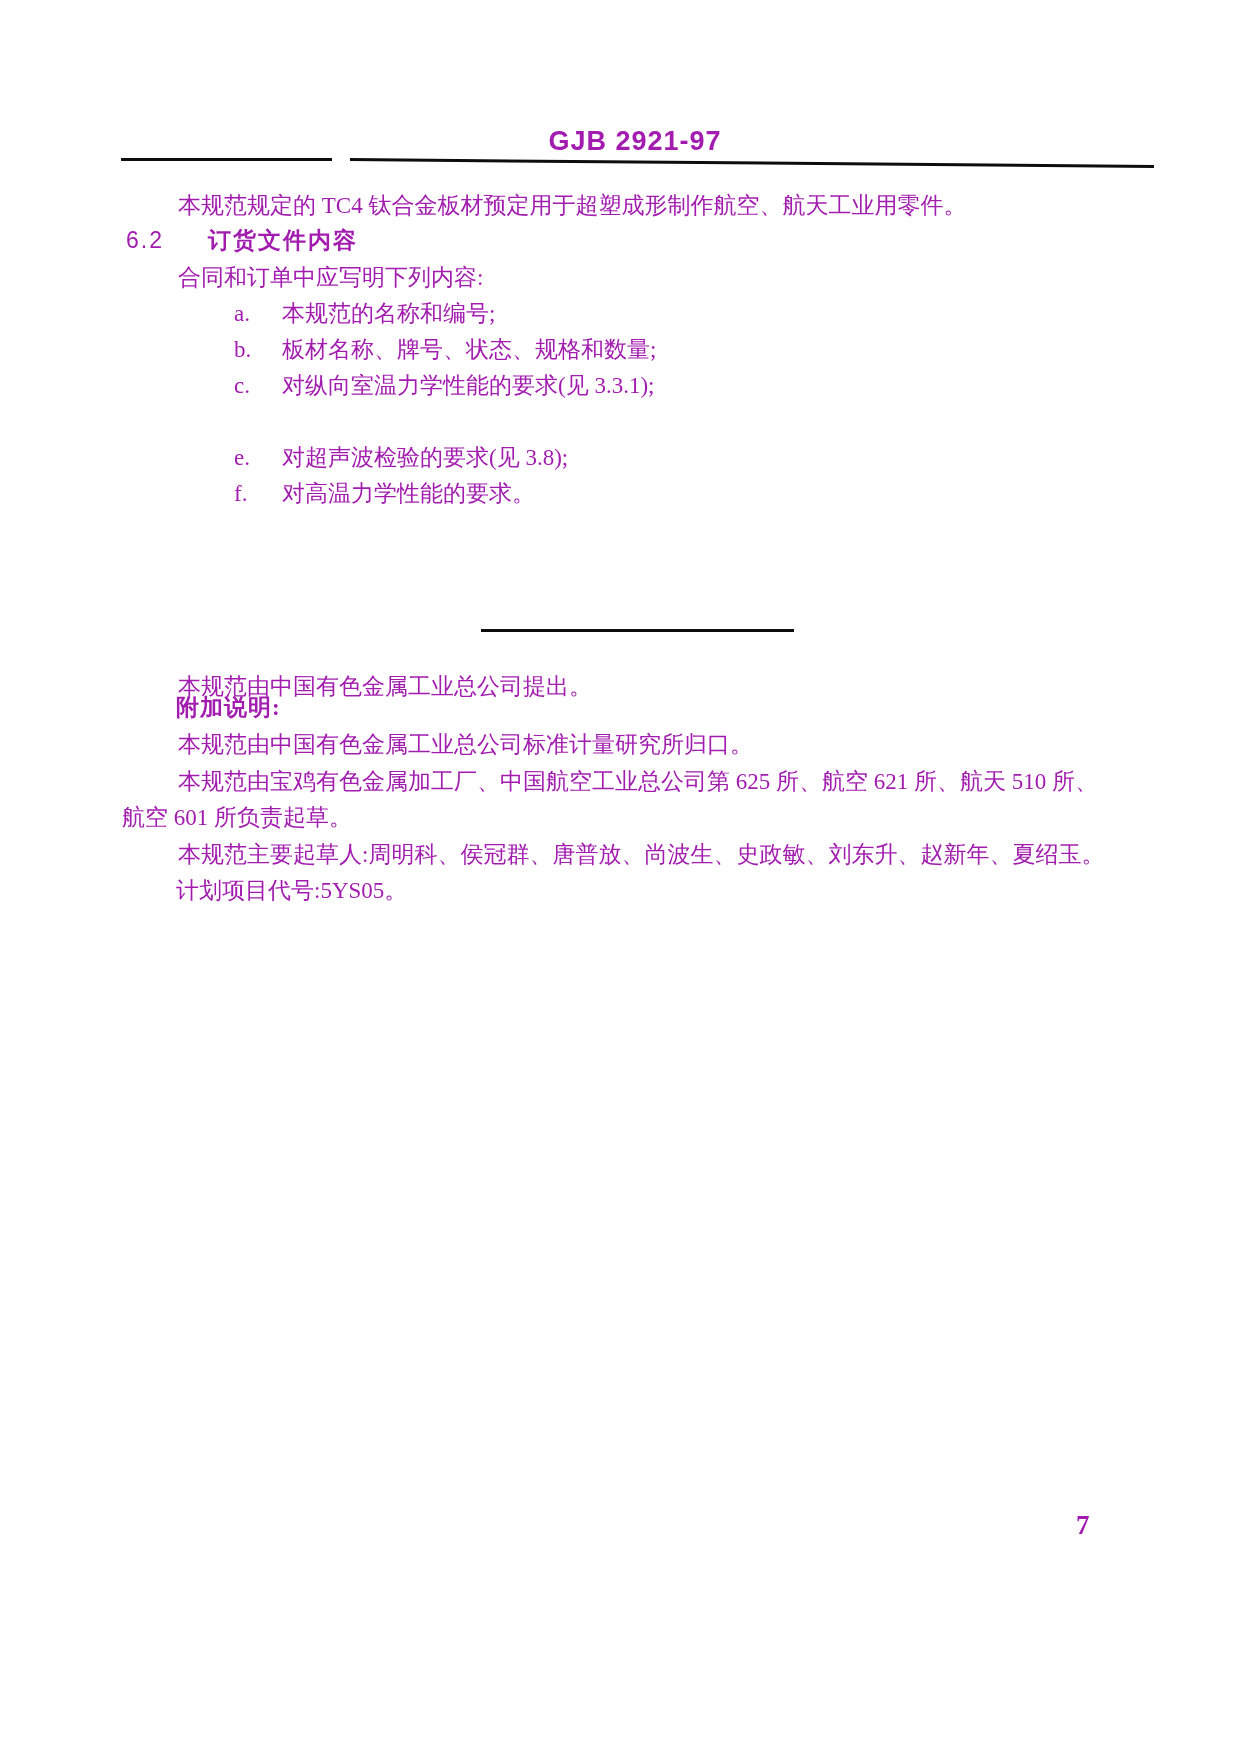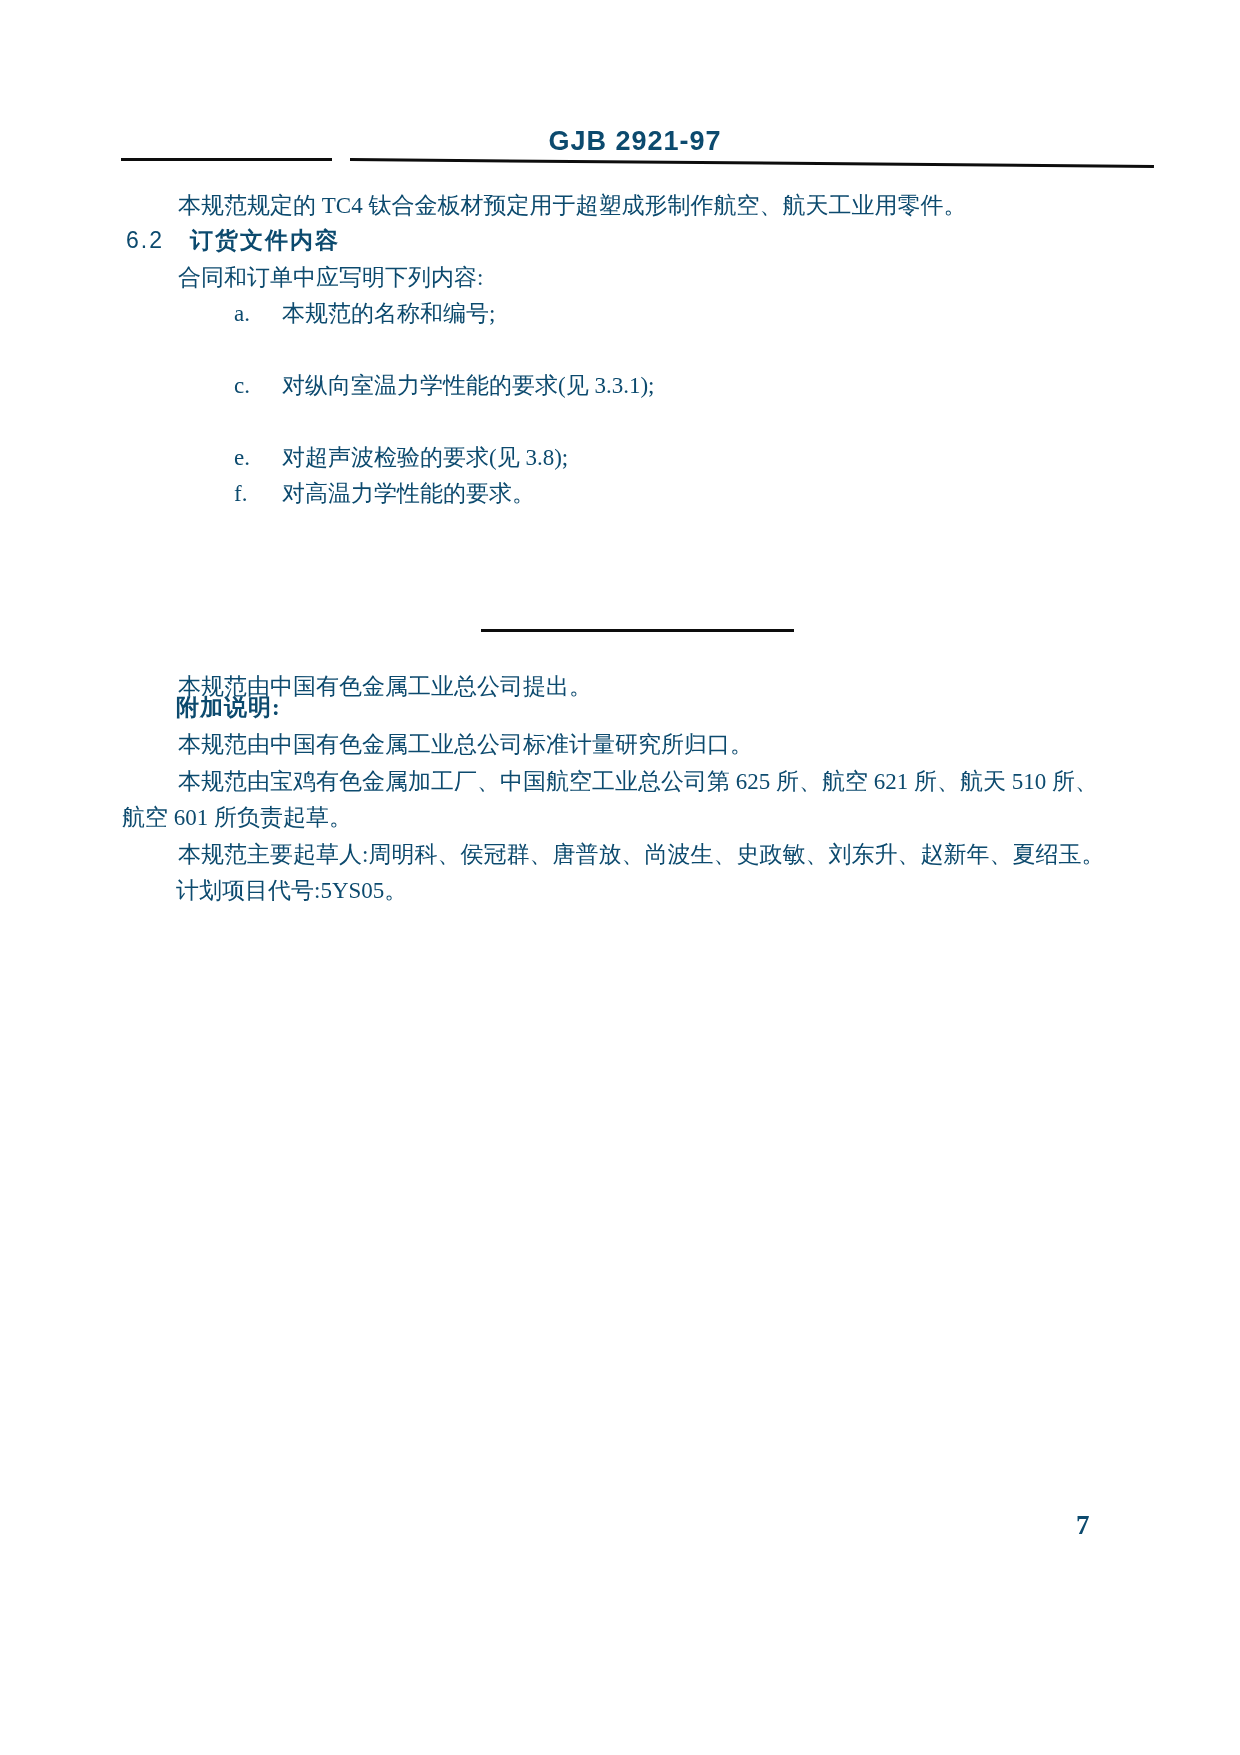--- a/index.html
+++ b/index.html
@@ -6,21 +6,21 @@
     margin: 0;
     padding: 0;
     background: #e8e8e8;
   }
   .page {
     position: relative;
     width: 1240px;
     height: 1755px;
     margin: 0 auto;
     background: #ffffff;
-    color: #0c4a6e;
+    color: #a21caf;
     font-family: "Liberation Serif", "DejaVu Serif", serif;
     font-size: 23px;
     overflow: hidden;
   }
   .abs { position: absolute; white-space: nowrap; }
 
   .doc-header {
     left: 0; right: 0; top: 126px;
     text-align: center;
     font-family: "Liberation Sans", "DejaVu Sans", sans-serif;
@@ -31,21 +31,21 @@
   }
   .rule { position: absolute; background: #0d0d0d; }
   .rule-left  { left: 121px; top: 158px; width: 211px; height: 3px; }
   .rule-right { left: 350px; top: 158px; width: 804px; height: 3px;
                 transform: rotate(0.5deg); transform-origin: left center; }
 
   .intro   { left: 178px; top: 190px; }
   .heading-62 { left: 126px; top: 225px;
     font-family: "Liberation Sans", "DejaVu Sans", sans-serif; }
   .heading-62 .sec-num { font-weight: normal; letter-spacing: 2px; }
-  .heading-62 .sec-title { font-weight: bold; margin-left: 26px; letter-spacing: 2px; }
+  .heading-62 .sec-title { font-weight: bold; margin-left: 44px; letter-spacing: 2px; }
   .lead    { left: 178px; top: 262px; }
 
   .list-item { position: absolute; left: 186px; white-space: nowrap; margin-left: 48px; }
   .list-item .letter {
     display: inline-block; width: 48px;
     font-family: "Liberation Serif", serif;
   }
   .li-a { top: 298px; }
   .li-b { top: 334px; }
   .li-c { top: 370px; }
@@ -86,20 +86,23 @@
 
   <div class="abs heading-62">
     <span class="sec-num">6.2</span><span class="sec-title">订货文件内容</span>
   </div>
 
   <div class="abs lead">合同和订单中应写明下列内容:</div>
 
   <div class="list-item li-a">
     <span class="letter">a.</span><span>本规范的名称和编号;</span>
   </div>
+  <div class="list-item li-b">
+    <span class="letter">b.</span><span>板材名称、牌号、状态、规格和数量;</span>
+  </div>
   <div class="list-item li-c">
     <span class="letter">c.</span><span>对纵向室温力学性能的要求(见 3.3.1);</span>
   </div>
   <div class="list-item li-e">
     <span class="letter">e.</span><span>对超声波检验的要求(见 3.8);</span>
   </div>
   <div class="list-item li-f">
     <span class="letter">f.</span><span>对高温力学性能的要求。</span>
   </div>
 

